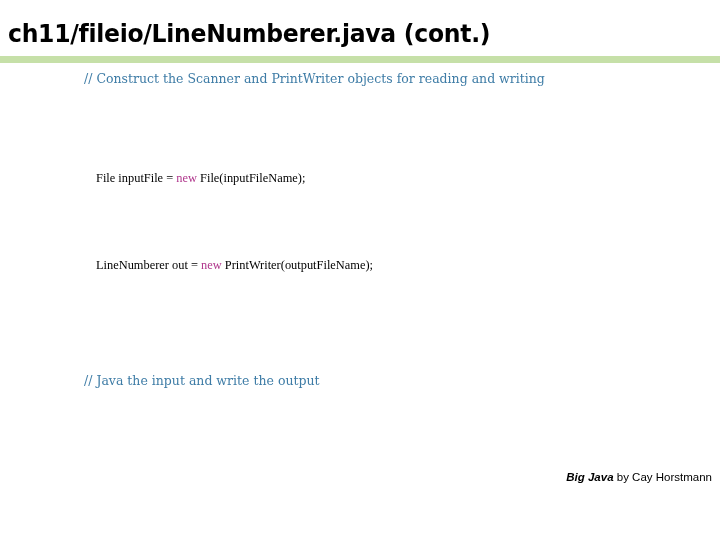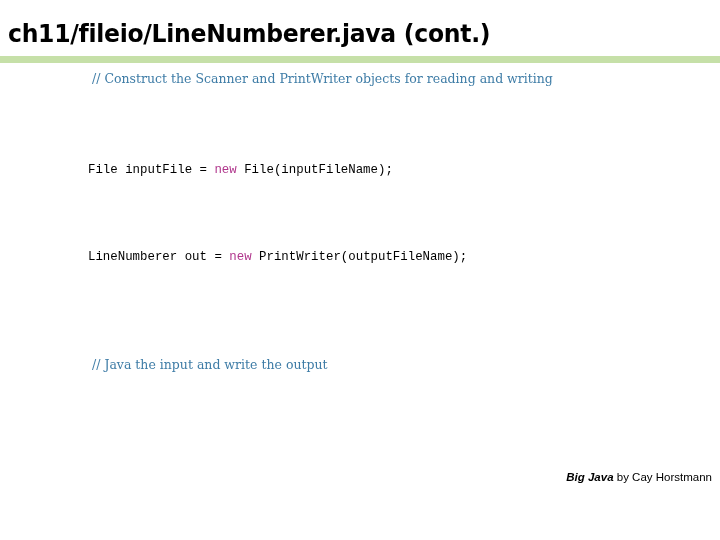--- a/index.html
+++ b/index.html
@@ -41,26 +41,26 @@
 
   
   .code-area {
     position: absolute;
     left: 0;
     top: 70px;
     width: 720px;
   }
 
   .code-block {
-    font-family: Liberation Mono, monospace;
+    font-family: Liberation Serif, serif;
     font-size: 12.4px;
     line-height: 17.3px;
     color: #000000;
     white-space: pre;
-    margin: 4px;
+    margin: 12px;
   }
 
   .code-line {
     white-space: pre;
     height: 17.3px;
   }
 
   .code-line.blank {
     height: 17.3px;
   }
@@ -72,21 +72,21 @@
     line-height: 17.3px;
     color: #3e7ca6;
     white-space: pre;
     height: 19px;
   }
 
   .kw      { color: #b0368c; }
   .lit     { color: #6fbf8f; }
   .plain   { color: #000000; }
 
-  .indent-comment { padding-left: 84px; margin-left: 8px; }
+  .indent-comment { padding-left: 84px; }
   .indent-code    { padding-left: 84px; }
 
   
   .footer {
     position: absolute;
     left: 0;
     top: 469px;
     width: 712px;
     text-align: right;
     font-family: "Liberation Sans", sans-serif;

